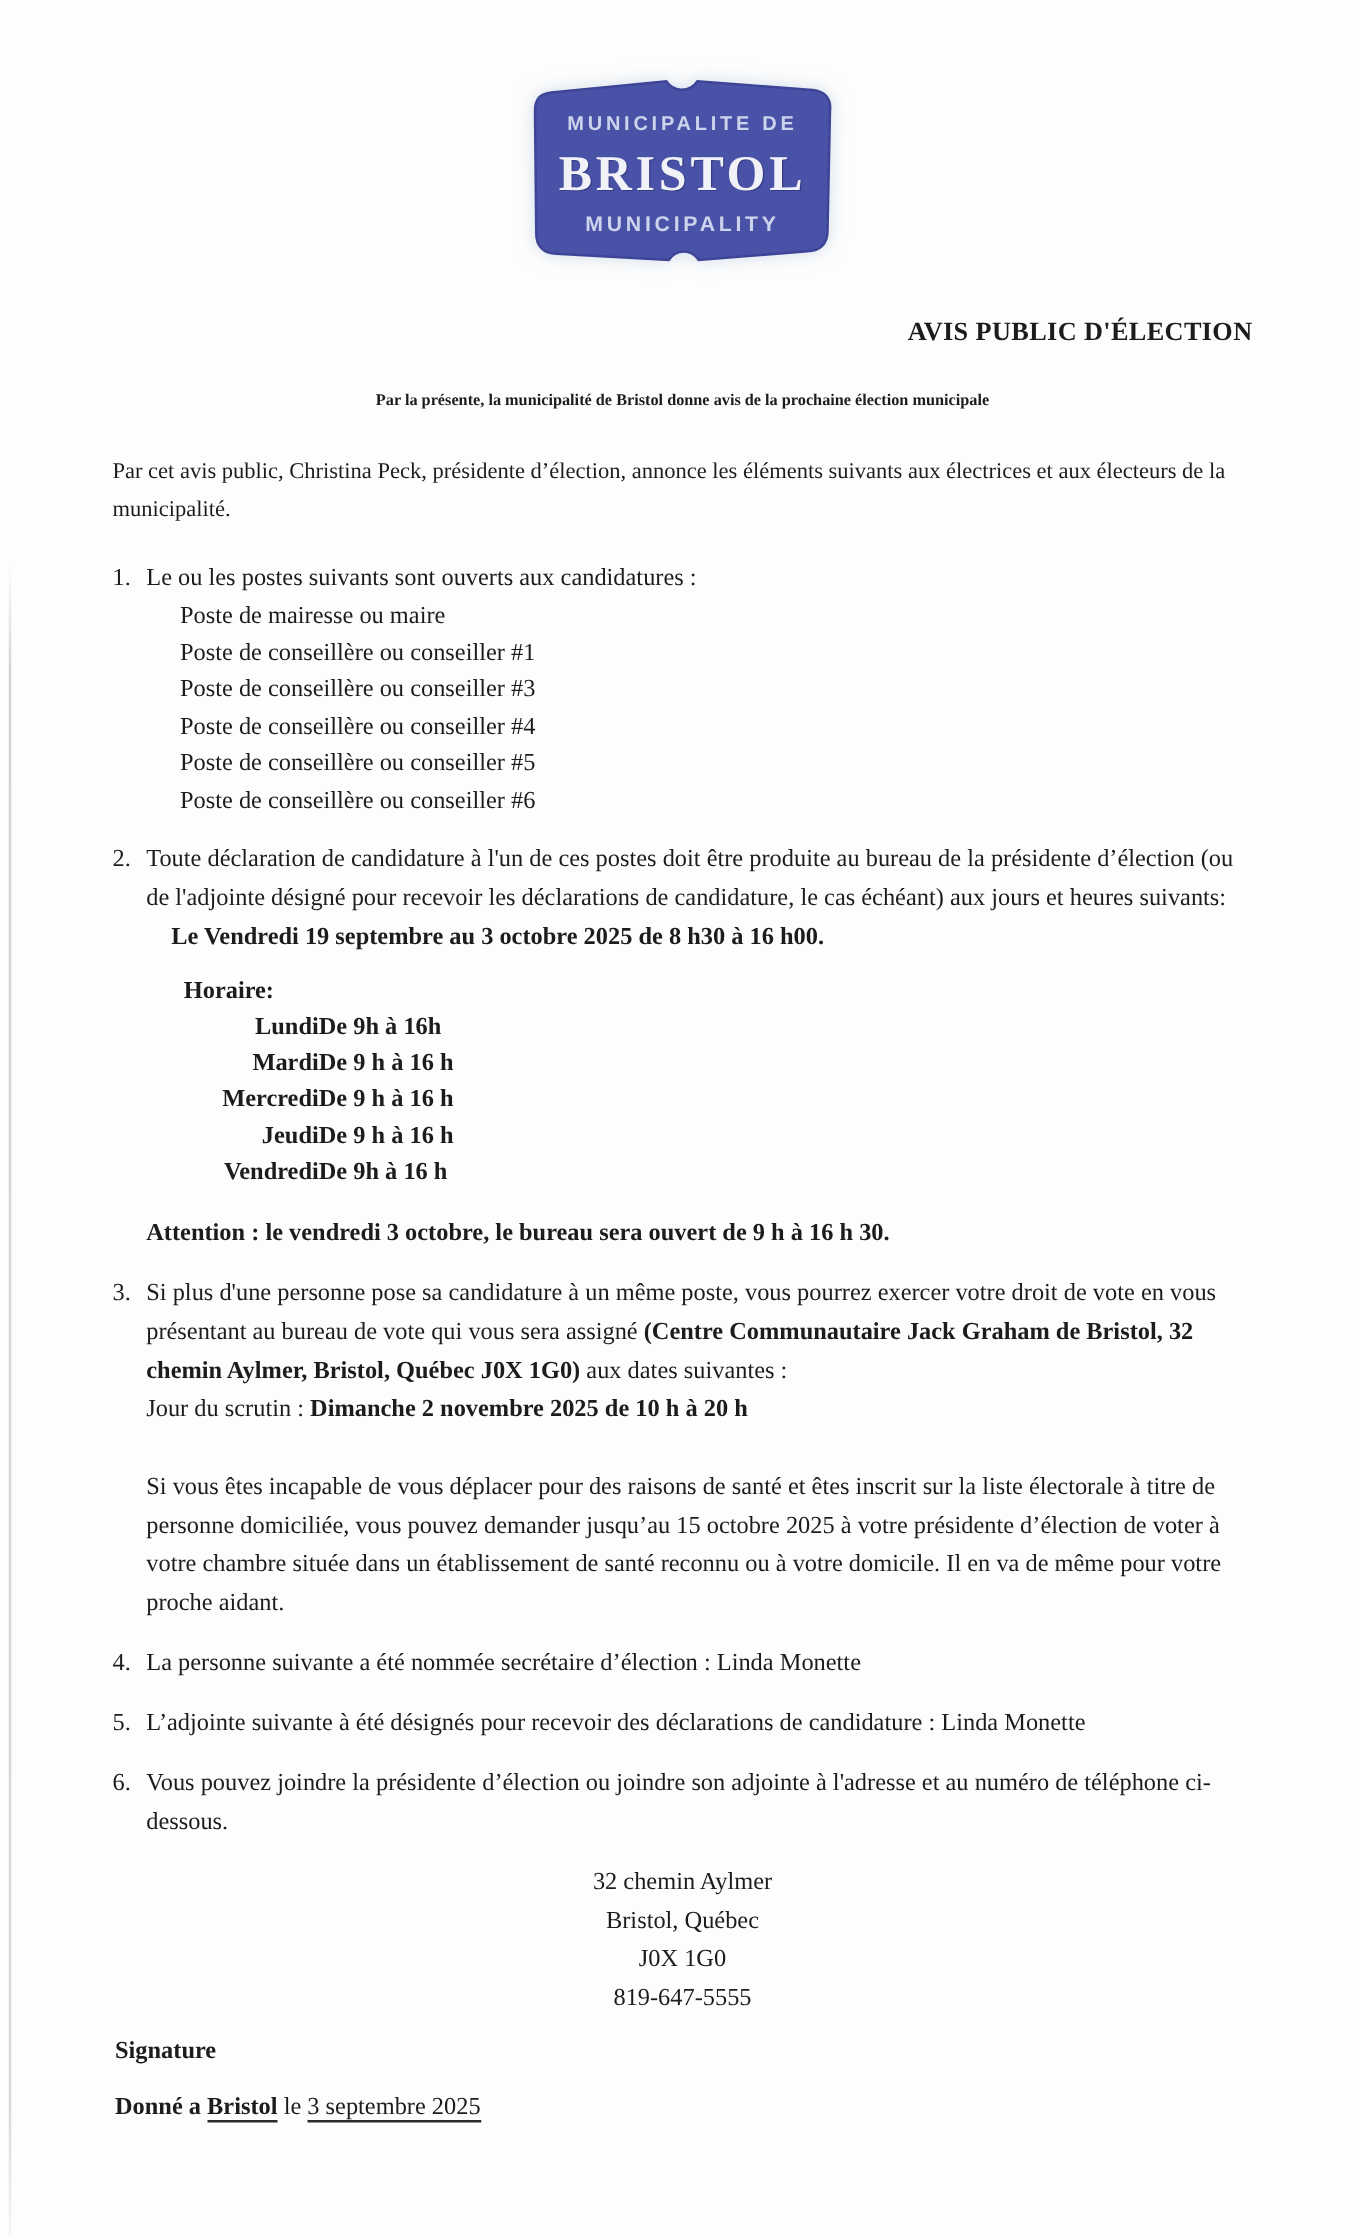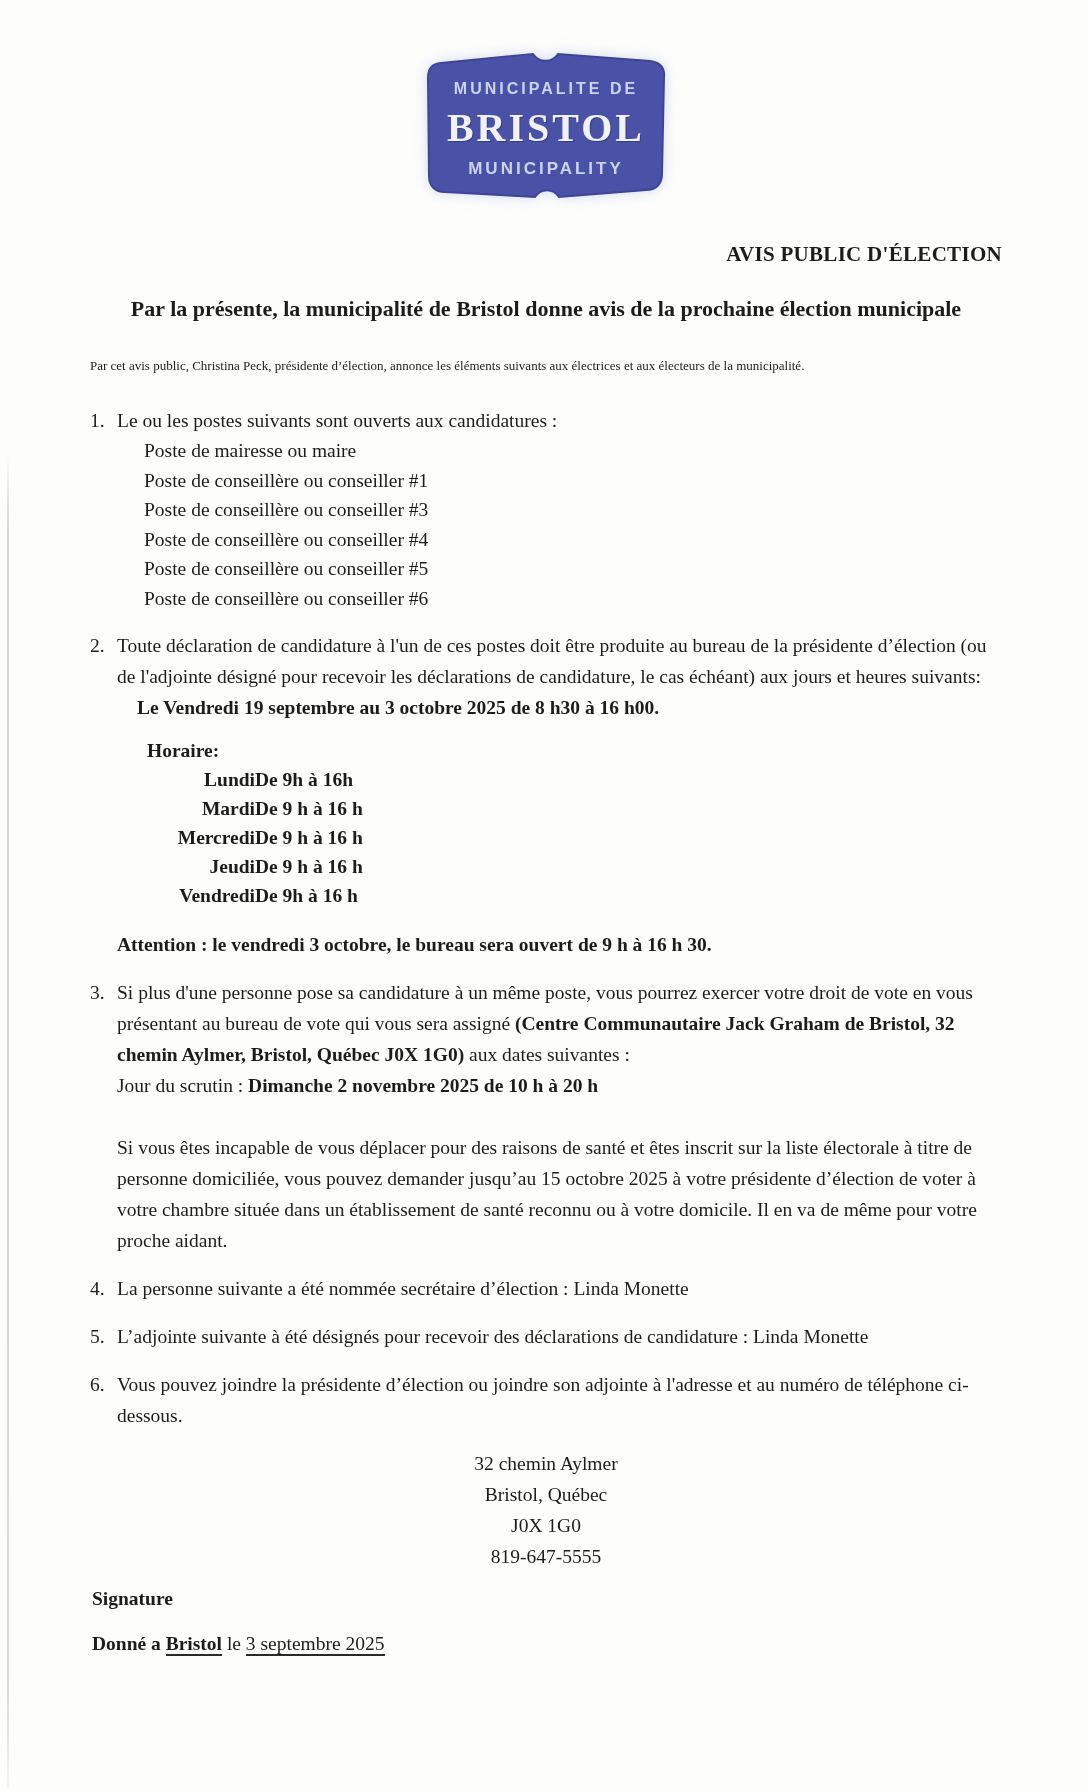--- a/index.html
+++ b/index.html
@@ -8,21 +8,21 @@
     width:1088px;height:1792px;
     background:#fdfdfc;
     font-family:"Liberation Serif", serif;
     color:#1c1c1c;
     overflow:hidden;
     box-sizing:border-box;
     margin:0 auto;
   }
   .content{
     position:absolute;
-    left:90px;right:86px;top:46px;
+    left:90px;right:86px;top:57px;
   }
   .scan-line{
     position:absolute;left:7px;top:452px;width:2px;height:1336px;
     background:linear-gradient(to bottom,
       rgba(200,200,200,0) 0%,
       rgba(180,180,184,.55) 6%,
       rgba(178,178,182,.5) 92%,
       rgba(200,200,200,.15) 100%);
     pointer-events:none;
   }
@@ -45,25 +45,25 @@
     font-size:40px;letter-spacing:3px;color:#f1f2f7;
     text-shadow:1px 1px 0 rgba(40,45,110,.6);
   }
   .logo-line3{top:113px;font-size:17px;letter-spacing:3px;}
   
   .doc-title{
     text-align:right;font-weight:bold;font-size:21px;
     margin:0 0 24px 0;letter-spacing:.3px;
   }
   .intro{
-    text-align:center;font-weight:bold;font-size:22px;line-height:35px;
+    text-align:center;font-weight:bold;font-size:13px;line-height:35px;
     margin:0 0 24px 0;
     font-family:Liberation Serif, serif;
   }
-  .preamble{font-size:13px;line-height:31px;margin:0 0 24px 0;}
+  .preamble{font-size:18px;line-height:31px;margin:0 0 24px 0;}
   
   .item{display:flex;font-size:19.5px;line-height:31px;margin:0 0 17px 0;}
   .item .num{flex:0 0 27px;}
   .item .body{flex:1;}
   .postes{margin:0 0 0 27px;line-height:29.5px;}
   .b{font-weight:bold;}
   .u{border-bottom:2px solid #2a2a2a;padding-bottom:0px;}
   .period-line{font-weight:bold;margin-left:20px;}
   .horaire{margin:13px 0 0 30px;line-height:29px;font-weight:bold;}
   .sched-row{display:flex;}

